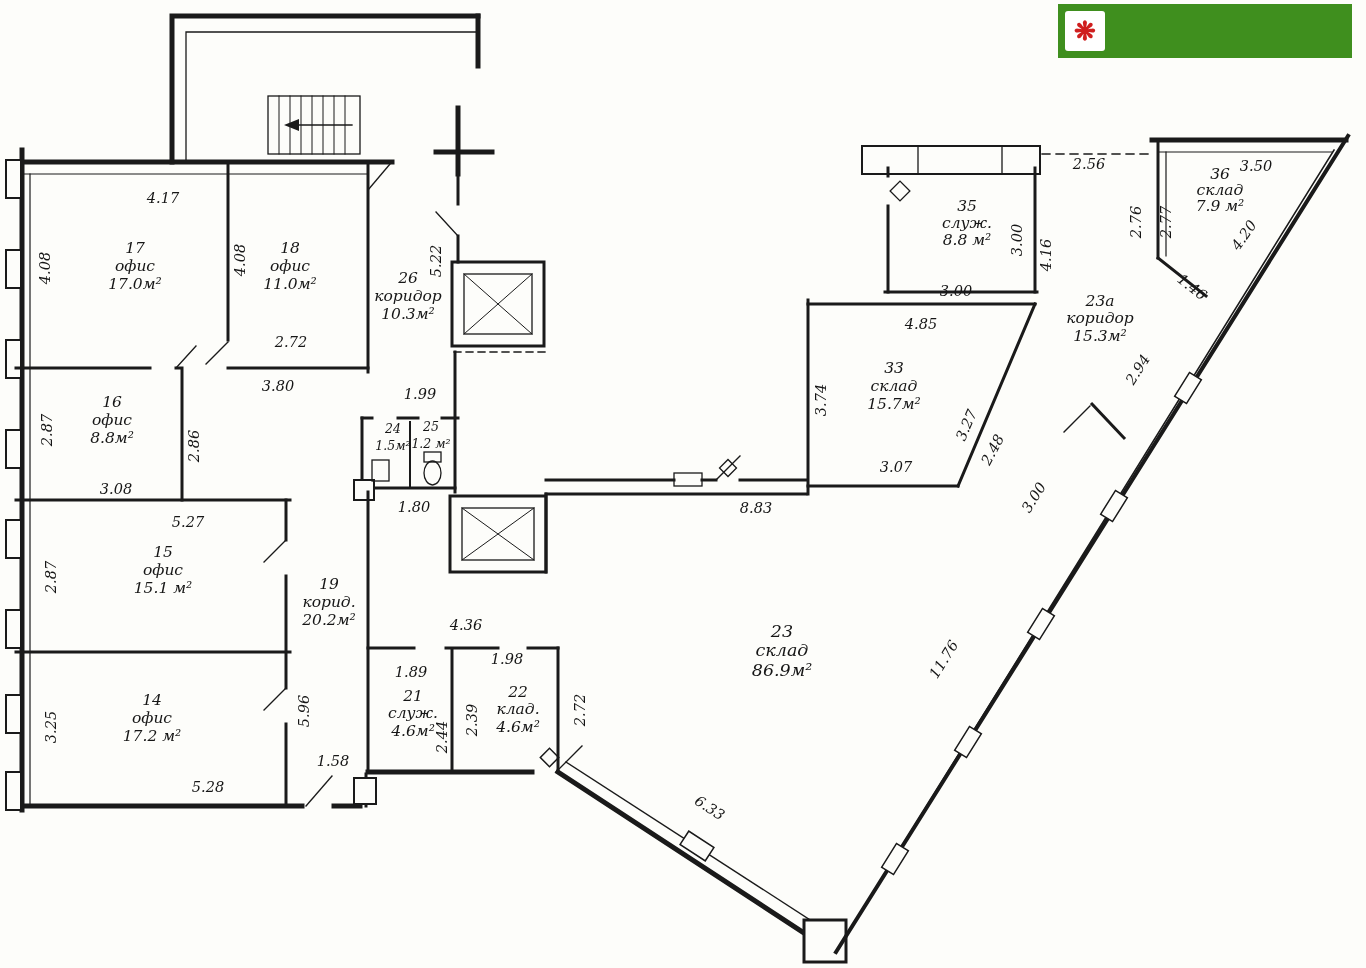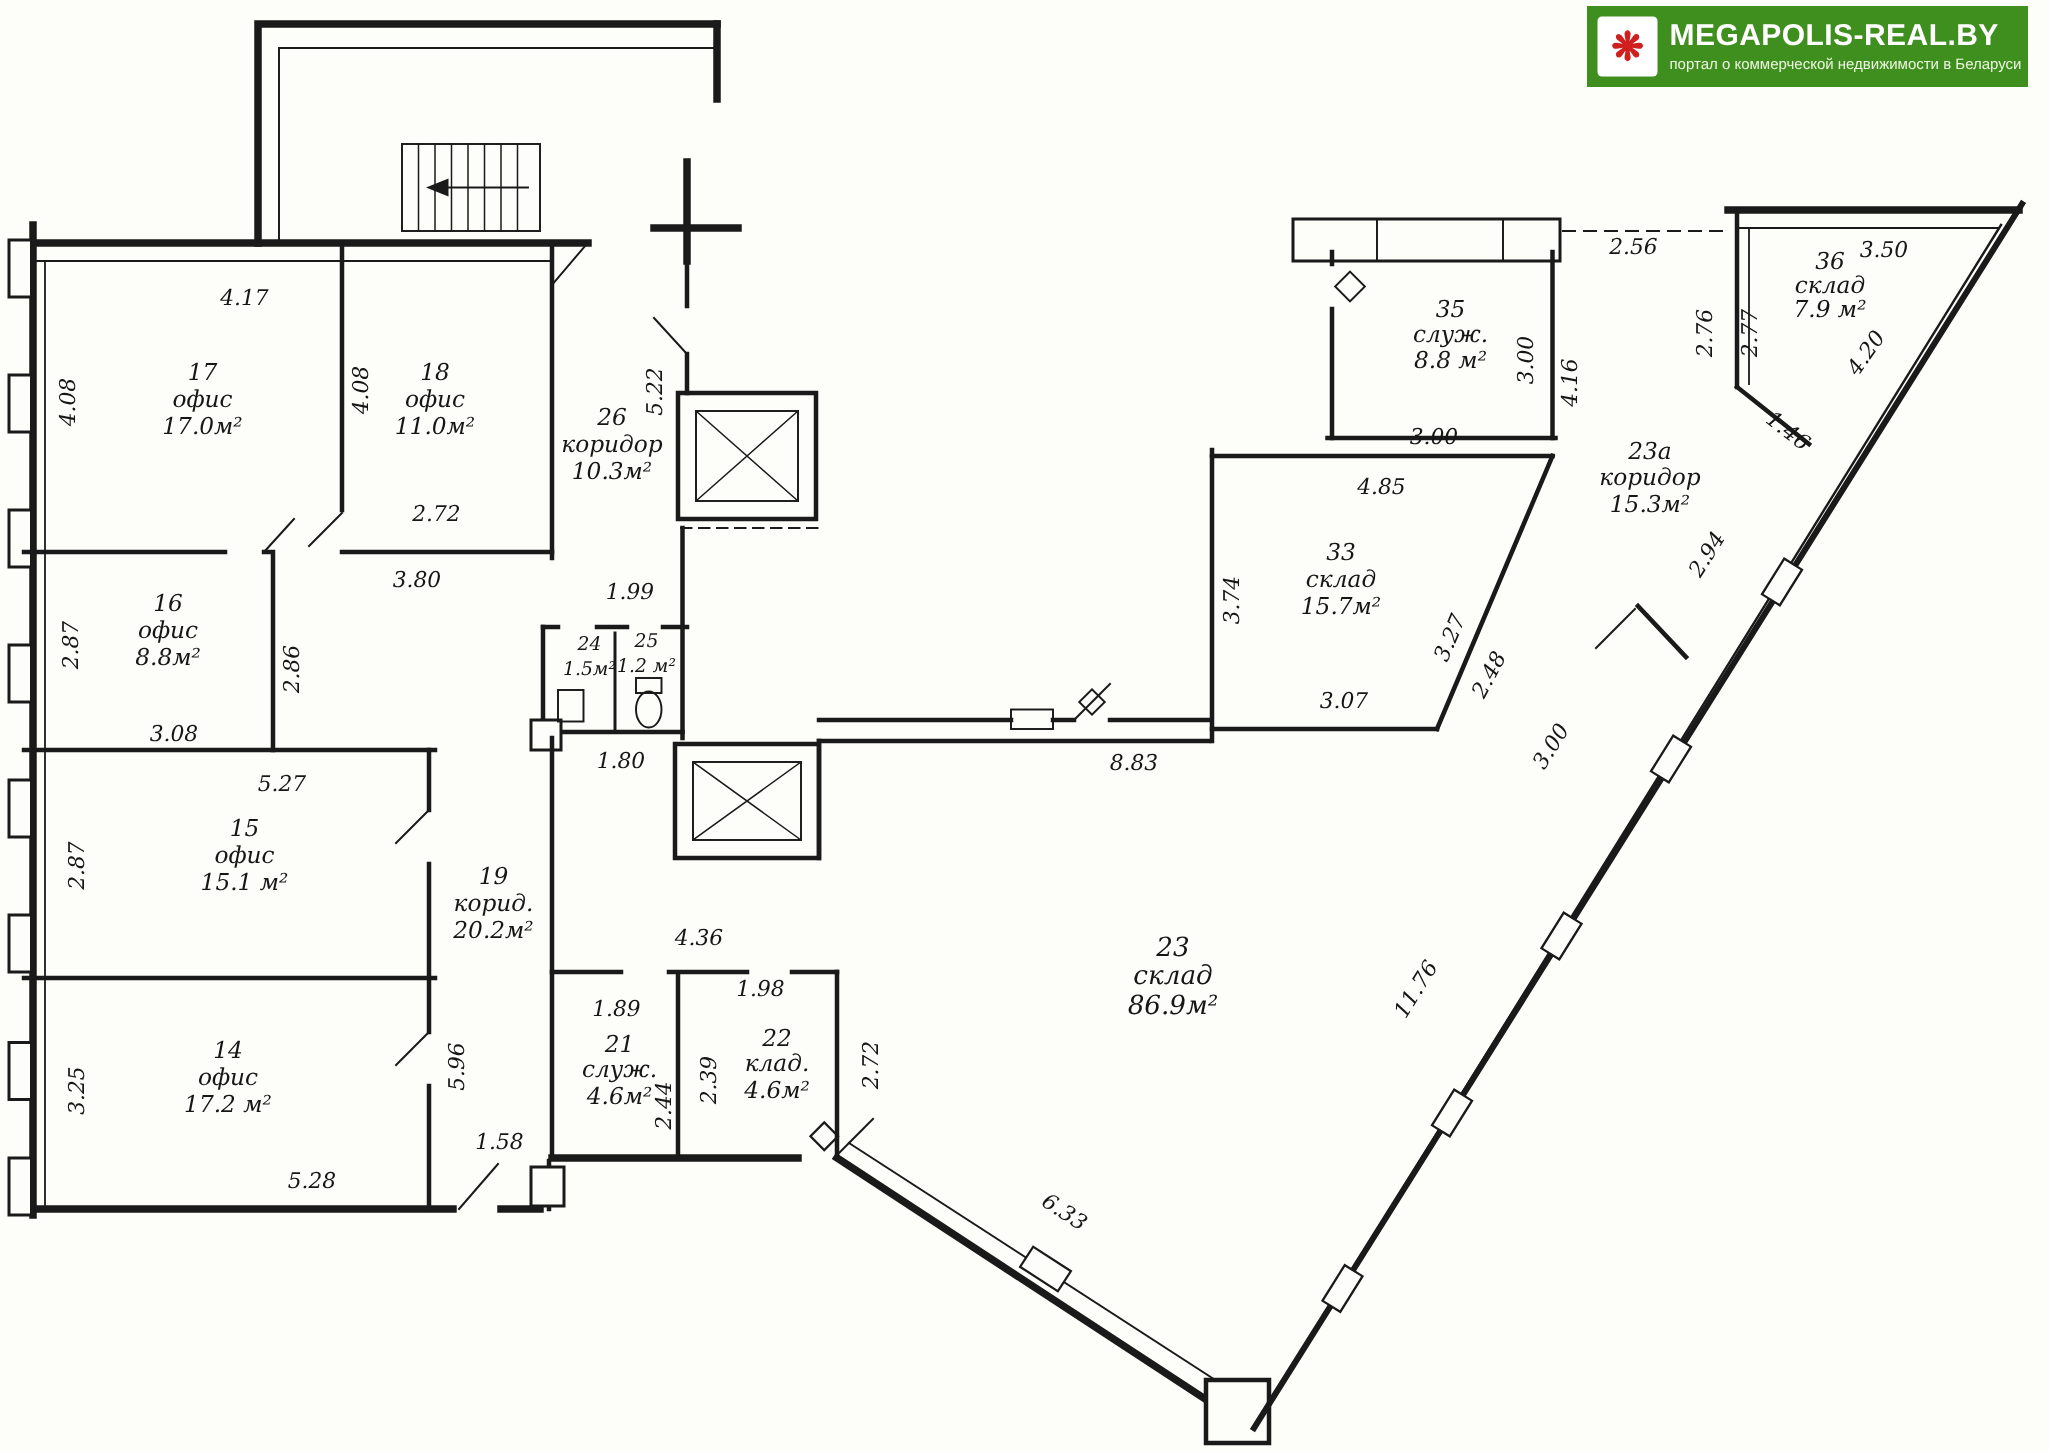--- a/index.html
+++ b/index.html
@@ -288,19 +288,15 @@
     <text class="dim" x="1248" y="238" transform="rotate(-55 1248 238)">4.20</text>
     <text class="dim" x="1189" y="291" transform="rotate(38 1189 291)">1.46</text>
     <text class="dim" x="1142" y="372" transform="rotate(-58 1142 372)">2.94</text>
   </g>
 </svg>
 
 <div class="brand">
   <div class="brand-mark">
     <span>❋</span>
   </div>
-  <div class="brand-text">
-    <div class="brand-title">MEGAPOLIS-REAL.BY</div>
-    <div class="brand-tagline">портал о коммерческой недвижимости в Беларуси</div>
-  </div>
 </div>
 
 </div>
 
 </body></html>

